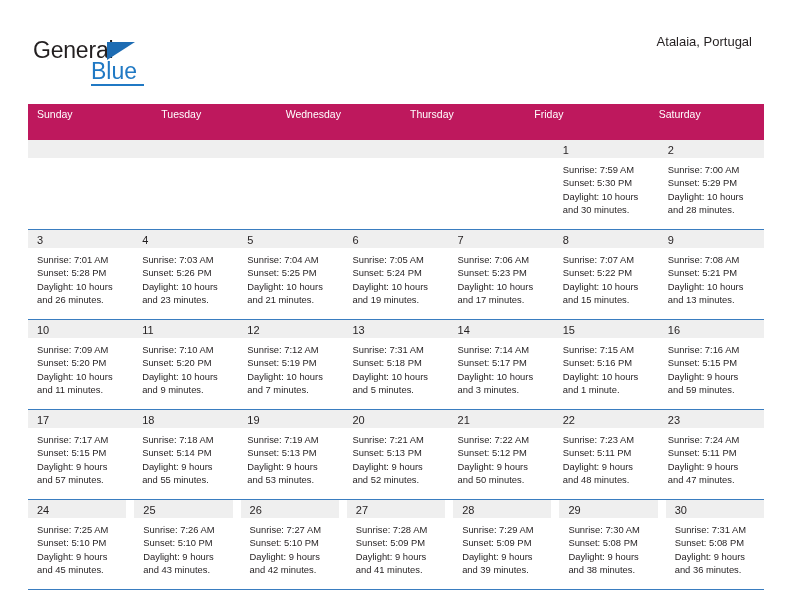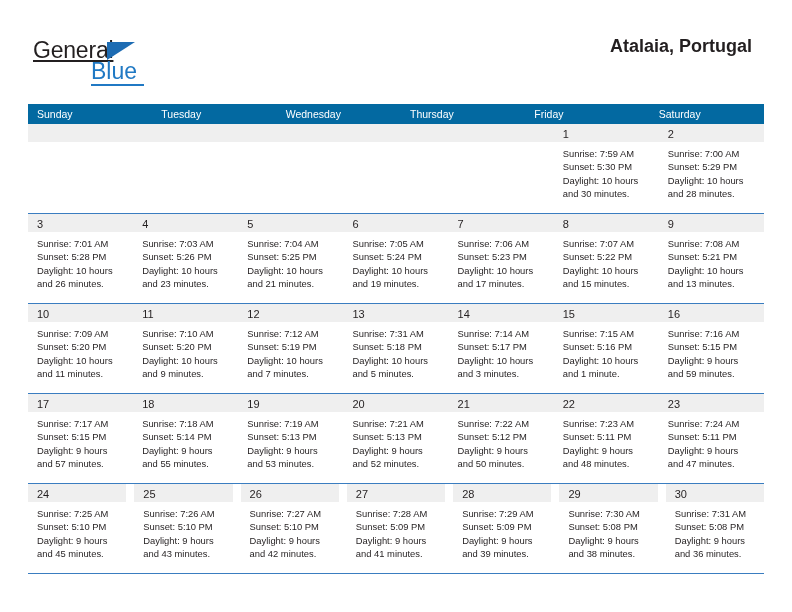--- a/index.html
+++ b/index.html
@@ -38,21 +38,20 @@
   }
   .logo-general {
     position: absolute;
     left: 0;
     top: 0;
     font-size: 23px;
     letter-spacing: -0.2px;
     color: #231f20;
     line-height: 25px;
     font-family: "Liberation Sans", sans-serif;
-    text-decoration: underline;
   }
   .logo-tri {
     position: absolute;
     left: 74px;
     top: 4px;
     width: 0;
     height: 0;
     border-left: 28px solid #1d6cb3;
     border-bottom: 18px solid transparent;
   }
@@ -80,39 +79,37 @@
     top: 32px;
     text-align: right;
   }
   .cal-title {
     font-size: 27px;
     color: #231f20;
     line-height: 32px;
     white-space: nowrap;
   }
   .cal-subtitle {
-    font-size: 18px;
+    font-size: 13px;
     color: #231f20;
     line-height: 19px;
-    margin-top: 5px;
     white-space: nowrap;
-    font-weight: bold;
   }
 
   
   .calendar {
     position: absolute;
     left: 28px;
     top: 104px;
     width: 736px;
   }
   .dow-row {
     display: flex;
-    background: #0369a1;
-    height: 20px;
+    background: #be185d;
+    height: 36px;
     gap: 10px;
   }
   .dow {
     flex: 1 1 0;
     color: #ffffff;
     font-size: 10.5px;
     line-height: 20px;
     padding-left: 9px;
     box-sizing: border-box;
     white-space: nowrap;

